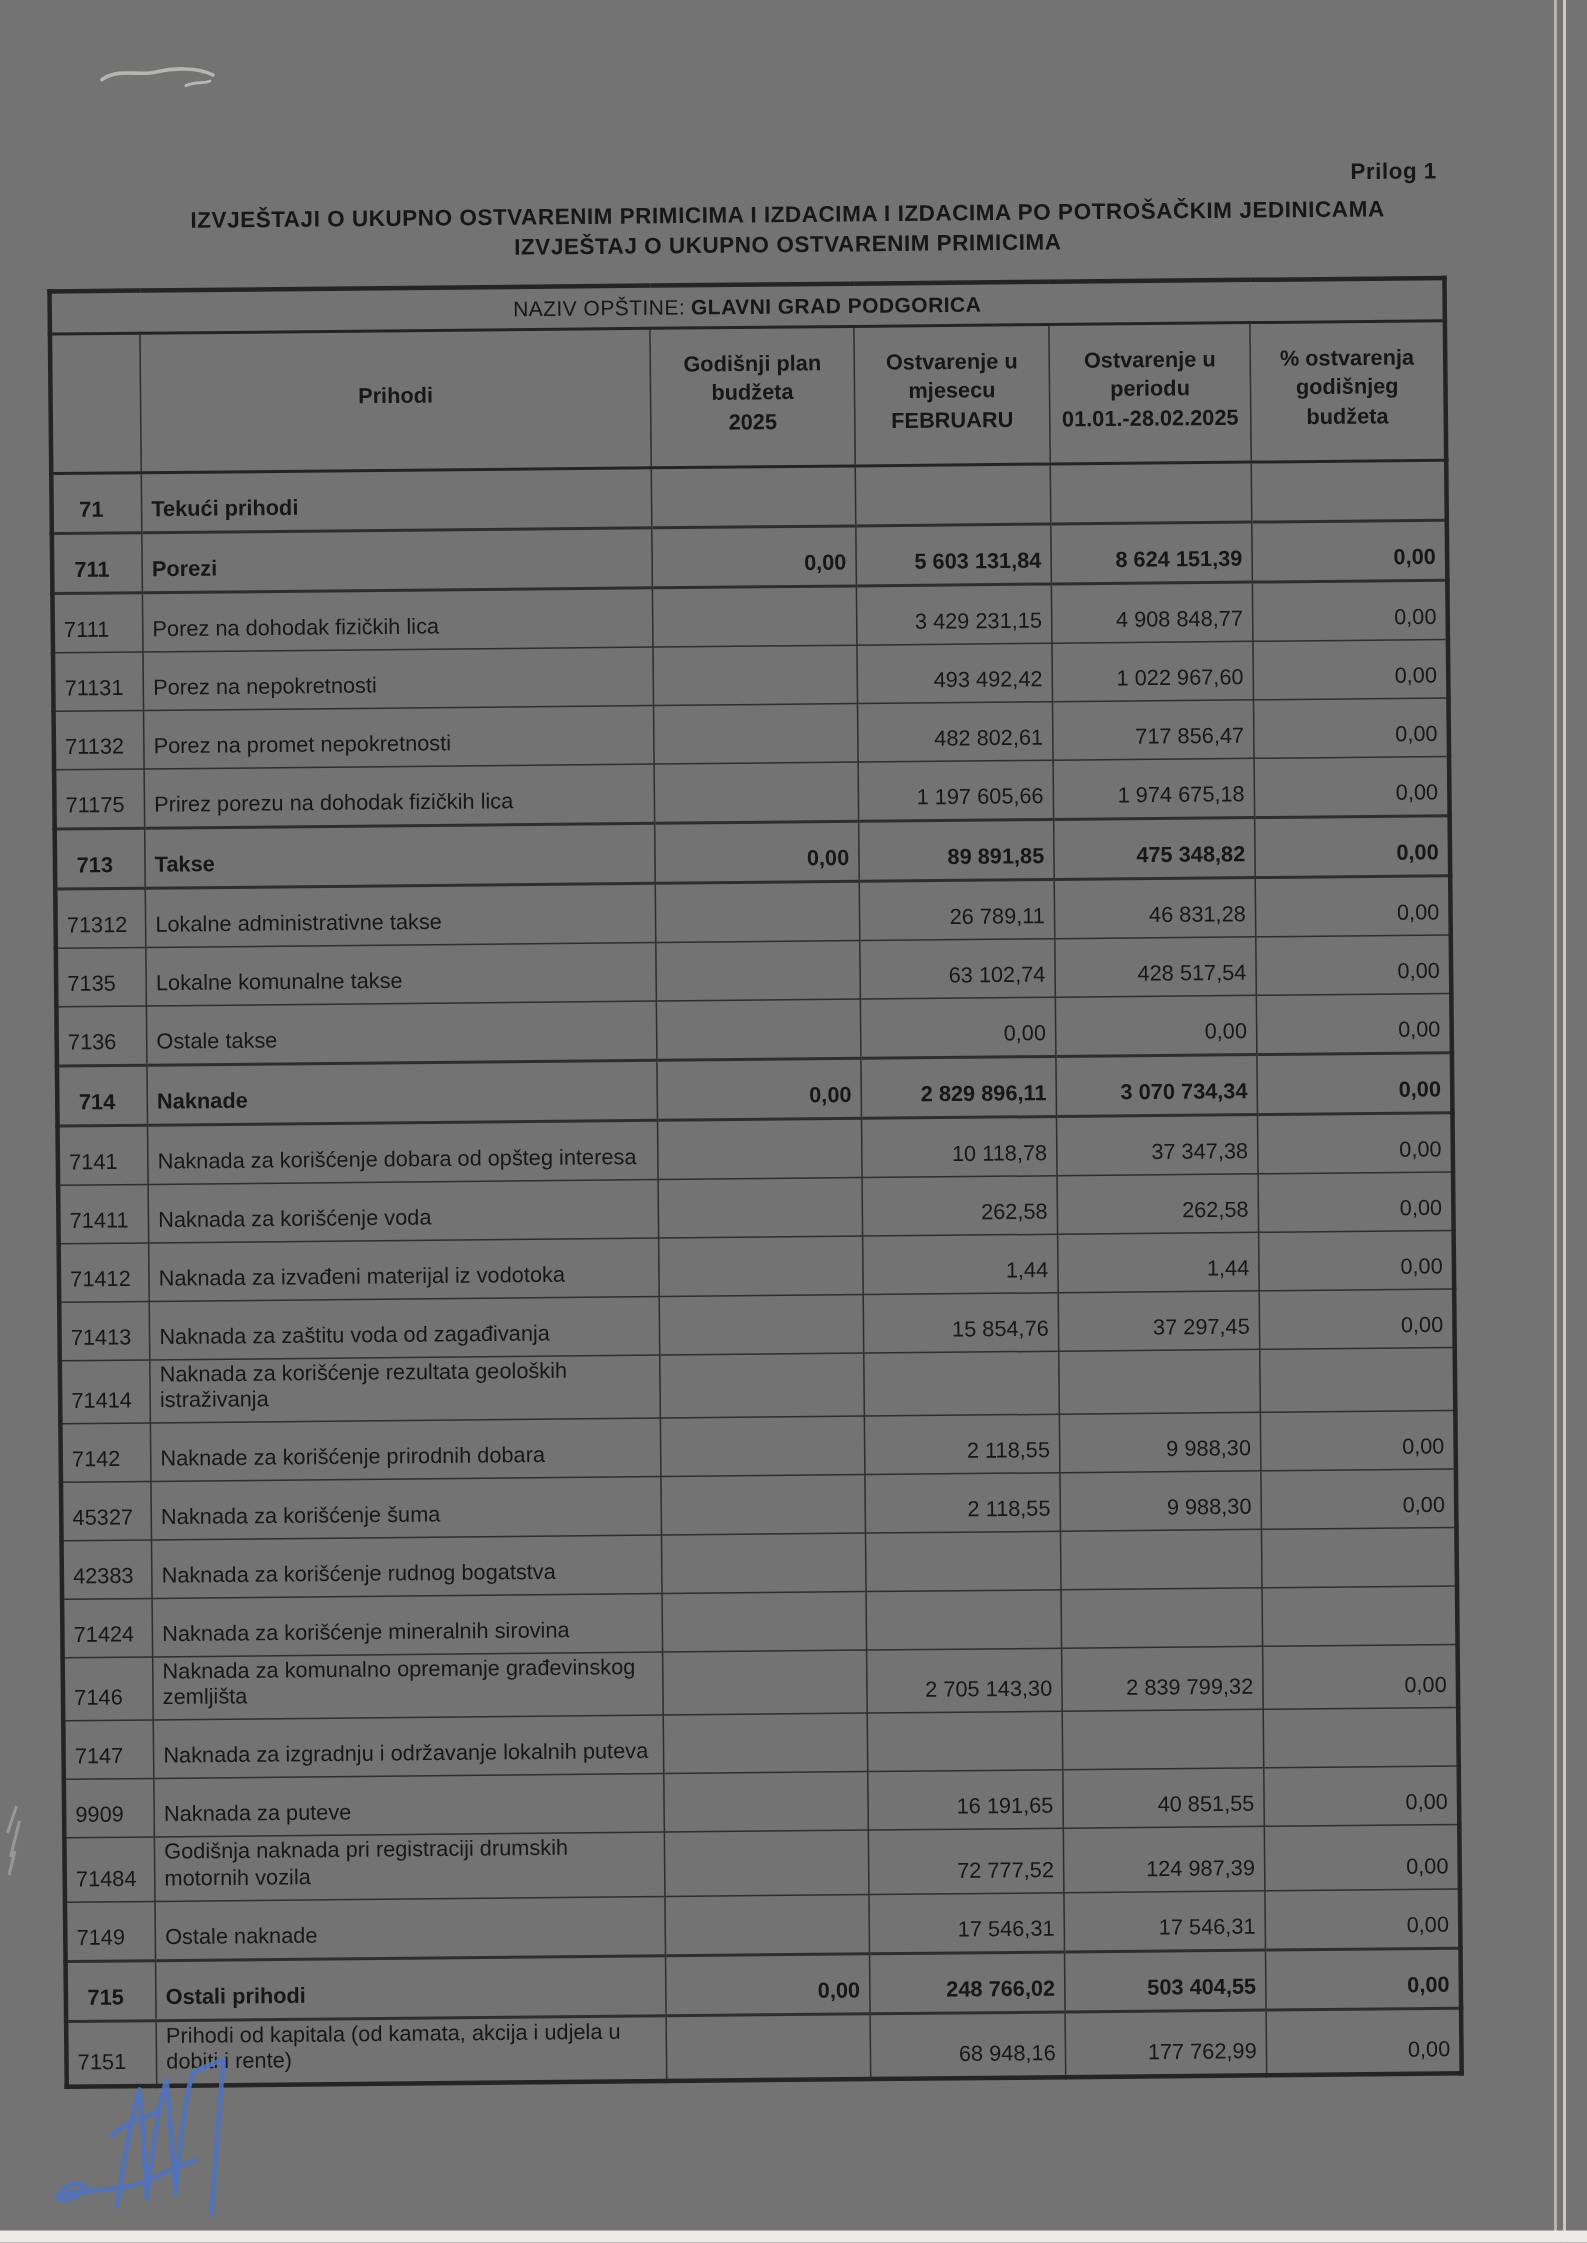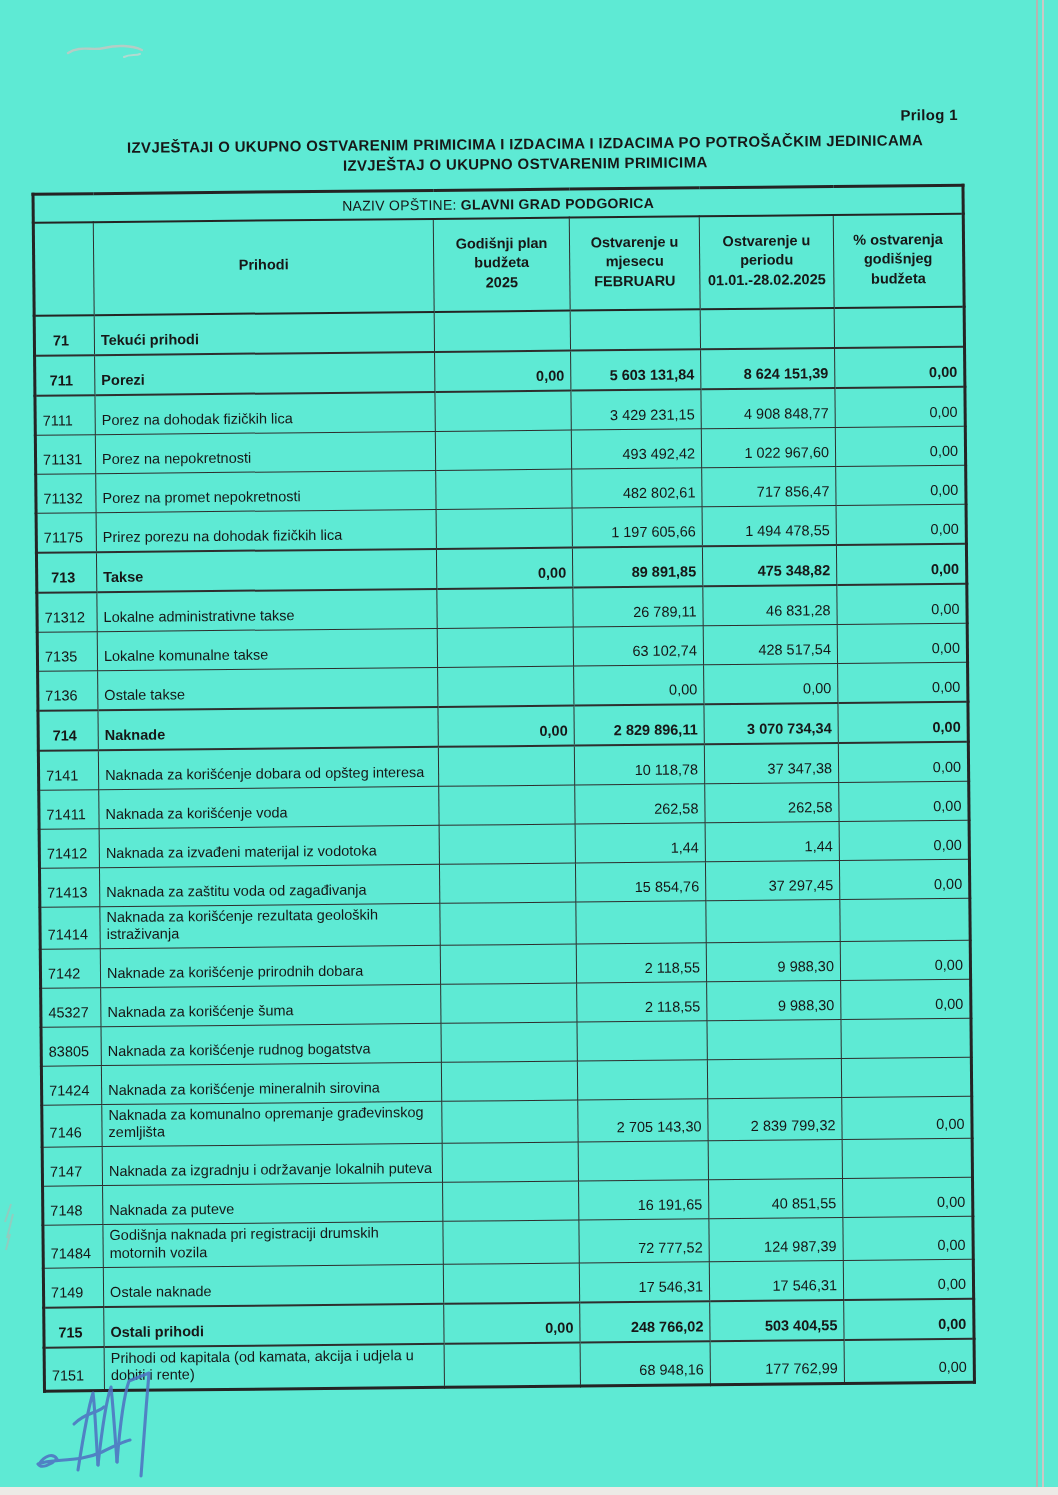--- a/index.html
+++ b/index.html
@@ -1,18 +1,18 @@
 <!DOCTYPE html>
 <html><head>
 <meta charset="utf-8">
 <style>
   html,body{margin:0;padding:0;background:#e9e8e6;}
   .page{
     position:relative;width:1058px;height:1495px;margin:0 auto;
-    background:#5eead4;overflow:hidden;
+    background:#737373;overflow:hidden;
     font-family:"Liberation Sans","DejaVu Sans",sans-serif;
     color:#171717;
   }
   .content{position:absolute;left:0;top:0;width:1058px;transform:rotate(-0.55deg);transform-origin:50% 40%;}
   .prilog{margin:110px 96px 0 0;text-align:right;font-size:15px;font-weight:bold;letter-spacing:.3px;}
   .title{margin:8px 20px 0 20px;text-align:center;font-size:15px;font-weight:bold;letter-spacing:.35px;}
   .title.second{margin-top:3px;}
 
   table.report{
     margin:16px 0 0 35px;width:930px;table-layout:fixed;
@@ -132,21 +132,21 @@
             <td class="c-plan"></td>
             <td class="c-month">482 802,61</td>
             <td class="c-period">717 856,47</td>
             <td class="c-pct">0,00</td>
           </tr>
           <tr>
             <td class="c-code">71175</td>
             <td class="c-name">Prirez porezu na dohodak fizičkih lica</td>
             <td class="c-plan"></td>
             <td class="c-month">1 197 605,66</td>
-            <td class="c-period">1 494 478,55</td>
+            <td class="c-period">1 974 675,18</td>
             <td class="c-pct">0,00</td>
           </tr>
           <tr class="section">
             <td class="c-code">713</td>
             <td class="c-name">Takse</td>
             <td class="c-plan">0,00</td>
             <td class="c-month">89 891,85</td>
             <td class="c-period">475 348,82</td>
             <td class="c-pct">0,00</td>
           </tr>
@@ -232,21 +232,21 @@
           </tr>
           <tr>
             <td class="c-code">45327</td>
             <td class="c-name">Naknada za korišćenje šuma</td>
             <td class="c-plan"></td>
             <td class="c-month">2 118,55</td>
             <td class="c-period">9 988,30</td>
             <td class="c-pct">0,00</td>
           </tr>
           <tr>
-            <td class="c-code">83805</td>
+            <td class="c-code">42383</td>
             <td class="c-name">Naknada za korišćenje rudnog bogatstva</td>
             <td class="c-plan"></td>
             <td class="c-month"></td>
             <td class="c-period"></td>
             <td class="c-pct"></td>
           </tr>
           <tr>
             <td class="c-code">71424</td>
             <td class="c-name">Naknada za korišćenje mineralnih sirovina</td>
             <td class="c-plan"></td>
@@ -264,21 +264,21 @@
           </tr>
           <tr>
             <td class="c-code">7147</td>
             <td class="c-name">Naknada za izgradnju i održavanje lokalnih puteva</td>
             <td class="c-plan"></td>
             <td class="c-month"></td>
             <td class="c-period"></td>
             <td class="c-pct"></td>
           </tr>
           <tr>
-            <td class="c-code">7148</td>
+            <td class="c-code">9909</td>
             <td class="c-name">Naknada za puteve</td>
             <td class="c-plan"></td>
             <td class="c-month">16 191,65</td>
             <td class="c-period">40 851,55</td>
             <td class="c-pct">0,00</td>
           </tr>
           <tr>
             <td class="c-code">71484</td>
             <td class="c-name">Godišnja naknada pri registraciji drumskih motornih vozila</td>
             <td class="c-plan"></td>

